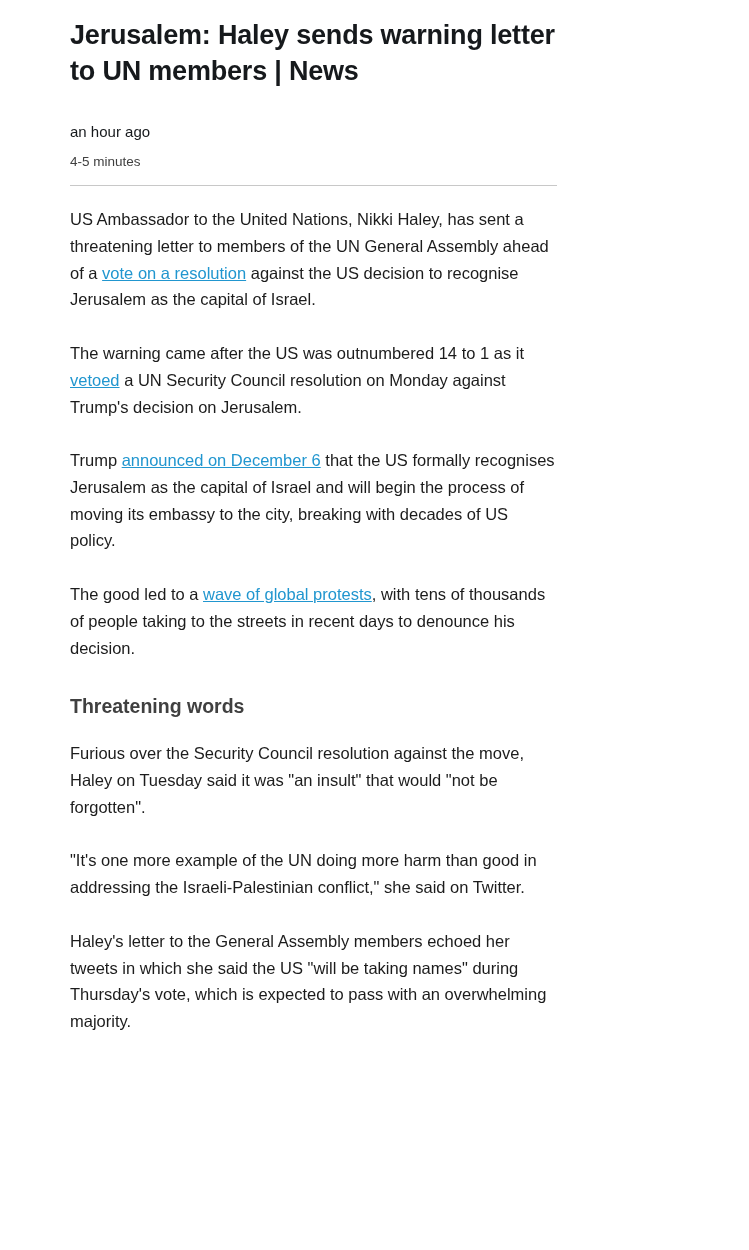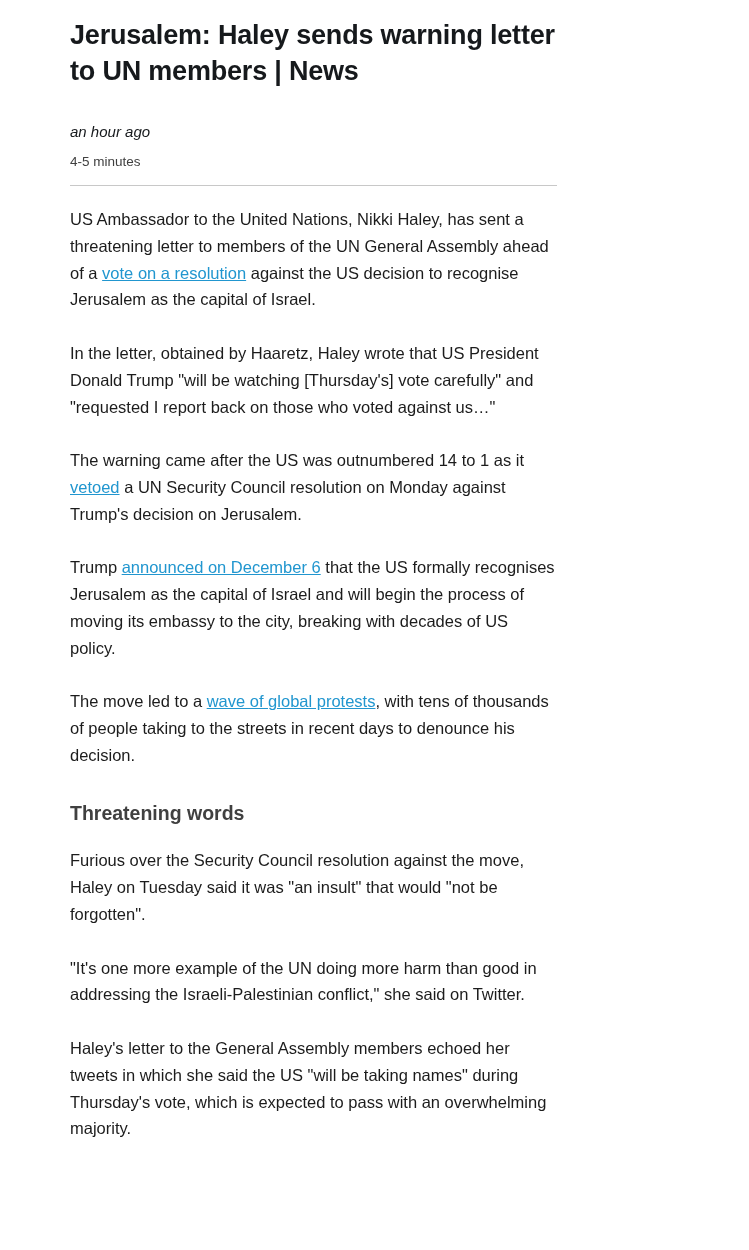--- a/index.html
+++ b/index.html
@@ -21,21 +21,20 @@
   }
   .article-title {
     font-size: 27px;
     line-height: 1.32;
     font-weight: bold;
     color: #16191c;
     margin: 0 0 34px 0;
     letter-spacing: -0.2px;
   }
   .byline {
-    font-style: italic;
     font-size: 15px;
     color: #16191c;
     margin: 0 0 14px 0;
   }
   .readtime {
     font-size: 13.5px;
     color: #404040;
     margin: 0 0 16px 0;
   }
   .rule {
@@ -67,27 +66,26 @@
   <h1 class="article-title">Jerusalem: Haley sends warning letter to UN members | News</h1>
 
   <div class="byline">an hour ago</div>
 
   <div class="readtime">4-5 minutes</div>
 
   <hr class="rule">
 
   <p class="para"><span>US Ambassador to the United Nations, Nikki Haley, has sent a threatening letter to members of the UN General Assembly ahead of a </span><a class="inline-link" href="#">vote on a resolution</a><span> against the US decision to recognise Jerusalem as the capital of Israel.</span></p>
 
-  <p class="para">In the letter, obtained by Haaretz, Haley wrote that US President Donald Trump "will be watching [Thursday's] vote carefully" and "requested I report back on those who voted against us…"</p>
 
   <p class="para"><span>The warning came after the US was outnumbered 14 to 1 as it </span><a class="inline-link" href="#">vetoed</a><span> a UN Security Council resolution on Monday against Trump's decision on Jerusalem.</span></p>
 
   <p class="para"><span>Trump </span><a class="inline-link" href="#">announced on December 6</a><span> that the US formally recognises Jerusalem as the capital of Israel and will begin the process of moving its embassy to the city, breaking with decades of US policy.</span></p>
 
-  <p class="para"><span>The move led to a </span><a class="inline-link" href="#">wave of global protests</a><span>, with tens of thousands of people taking to the streets in recent days to denounce his decision.</span></p>
+  <p class="para"><span>The good led to a </span><a class="inline-link" href="#">wave of global protests</a><span>, with tens of thousands of people taking to the streets in recent days to denounce his decision.</span></p>
 
   <h2 class="subhead">Threatening words</h2>
 
   <p class="para">Furious over the Security Council resolution against the move, Haley on Tuesday said it was "an insult" that would "not be forgotten".</p>
 
   <p class="para">"It's one more example of the UN doing more harm than good in addressing the Israeli-Palestinian conflict," she said on Twitter.</p>
 
   <p class="para">Haley's letter to the General Assembly members echoed her tweets in which she said the US "will be taking names" during Thursday's vote, which is expected to pass with an overwhelming majority.</p>
 
 </div>

